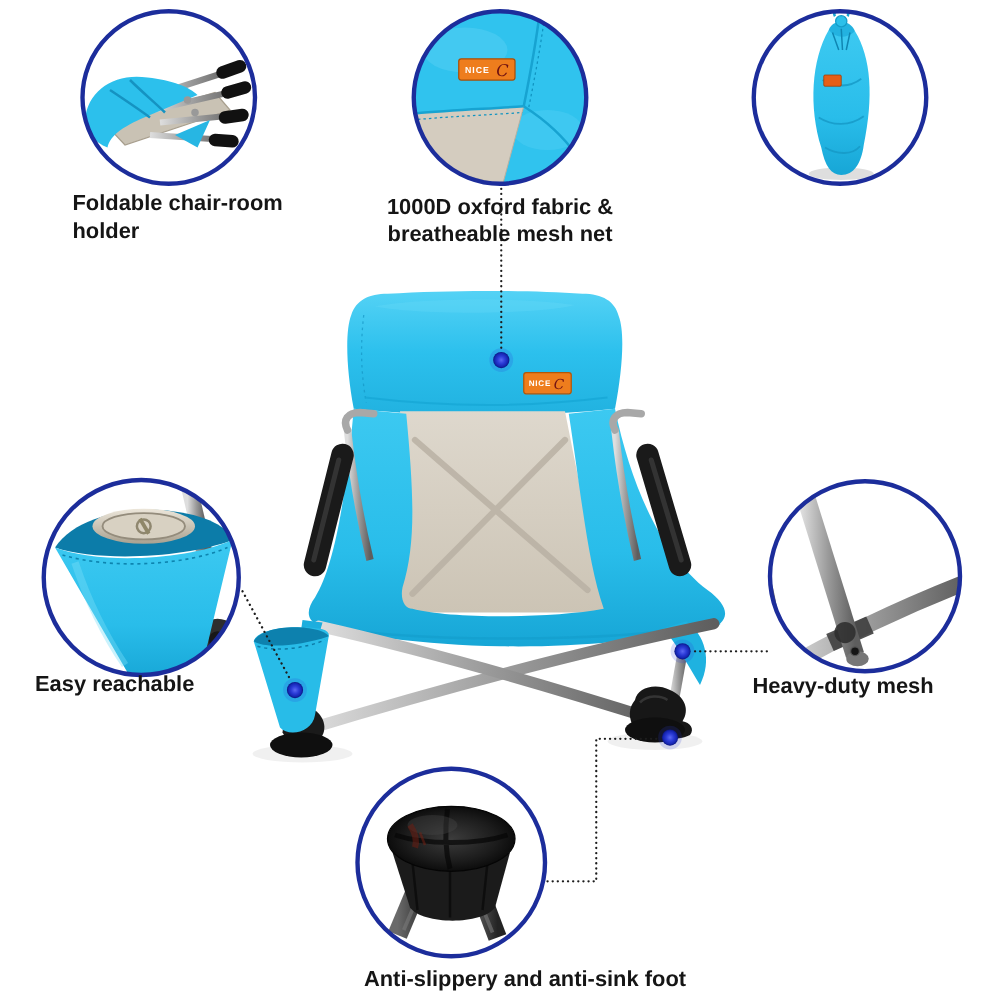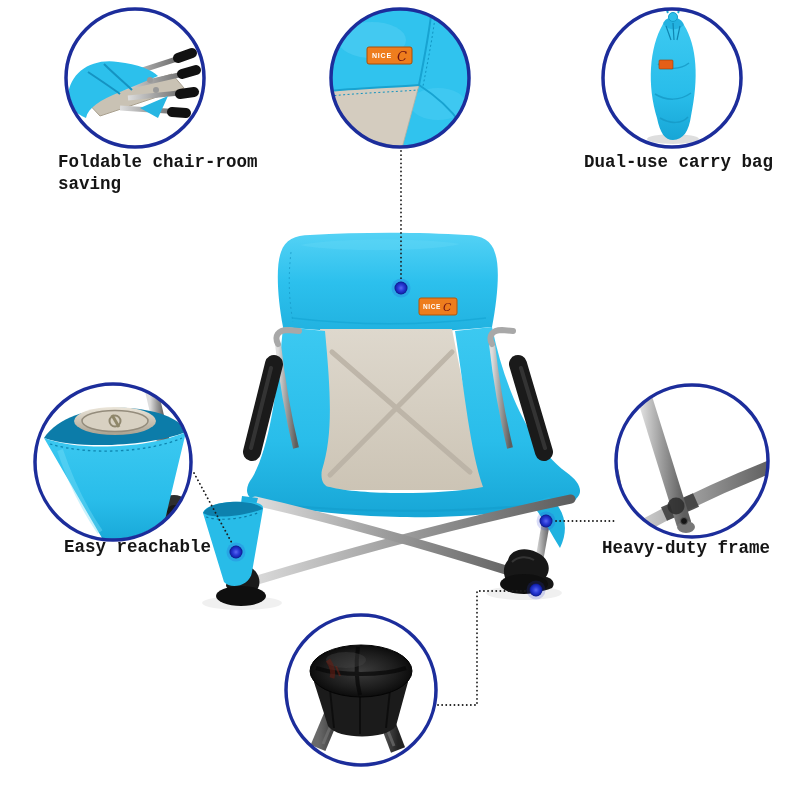--- a/index.html
+++ b/index.html
@@ -1,20 +1,20 @@
 <!DOCTYPE html>
 <html><head>
 <meta charset="utf-8">
 <style>
   html,body{margin:0;padding:0;background:#fff;}
   .stage{position:relative;width:800px;height:800px;background:#ffffff;overflow:hidden;
          font-family:"Liberation Sans",sans-serif;}
   .art{position:absolute;left:0;top:0;width:800px;height:800px;}
   .label{position:absolute;font-weight:bold;font-size:17.5px;line-height:1.28;color:#151515;z-index:5;}
-  .label span{display:block;font-family:Liberation Mono, monospace;}
+  .label span{display:block;}
   .t-center{text-align:center;}
 </style>
 </head>
 <body>
 
 <div class="stage">
 
 <svg class="art" viewBox="0 0 800 800">
   <defs>
     <linearGradient id="gBack" x1="0" y1="0" x2="0" y2="1">
@@ -268,26 +268,33 @@
       <ellipse cx="346" cy="660" rx="20" ry="8" fill="#4a4a4a" opacity="0.35"></ellipse>
       <path d="M 328 660 C 332 666 334 672 332 678" stroke="#6b1d12" stroke-width="5" opacity="0.55" fill="none"></path>
       <path d="M 336 666 L 340 676" stroke="#7a2012" stroke-width="2" opacity="0.5" fill="none"></path>
     </g>
     <circle cx="361" cy="690" r="75" fill="none" stroke="#1c2d9b" stroke-width="3.5"></circle>
   </g>
 </svg>
 
 <div class="label" style="left:58px;top:151px;width:215px;">
   <span>Foldable chair-room</span>
-  <span>saving</span>
+  <span>holder</span>
+</div>
+<div class="label t-center" style="left:283px;top:154px;width:234px;">
+  <span>1000D oxford fabric &amp;</span>
+  <span>breatheable mesh net</span>
 </div>
 <div class="label" style="left:584px;top:151px;width:195px;">
-  <span>Dual-use carry bag</span>
-</div>
-<div class="label" style="left:28px;top:536px;width:185px;margin-left:36px;">
+</div>
+<div class="label" style="left:28px;top:536px;width:185px;">
   <span>Easy reachable</span>
 </div>
 <div class="label" style="left:602px;top:537px;width:195px;">
-  <span>Heavy-duty frame</span>
+  <span>Heavy-duty mesh</span>
   <span></span>
 </div>
+<div class="label t-center" style="left:255px;top:772px;width:330px;">
+  <span>Anti-slippery and anti-sink foot</span>
+  <span></span>
+</div>
 
 </div>
 
 </body></html>

